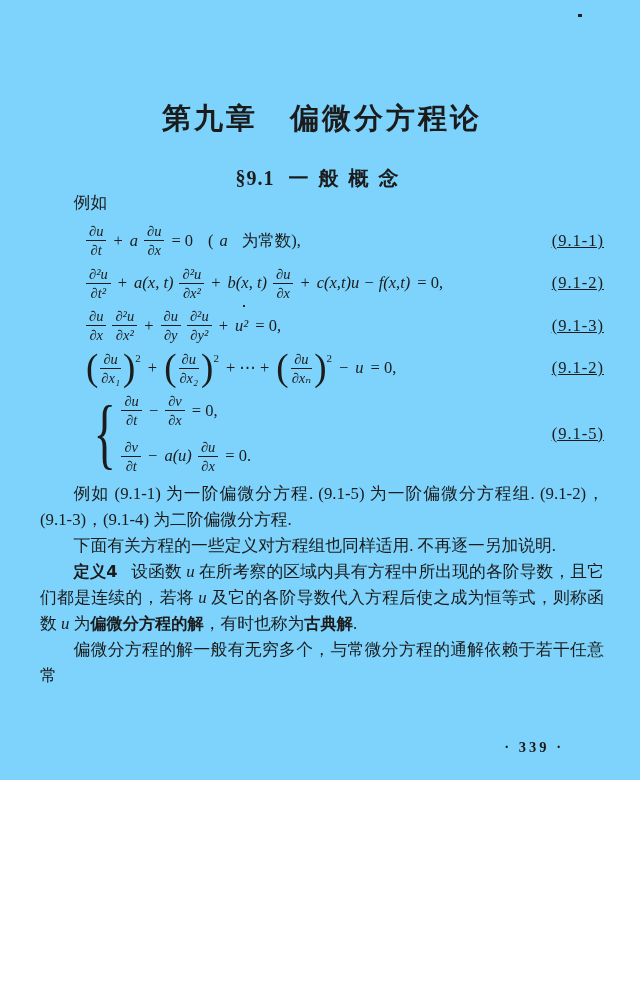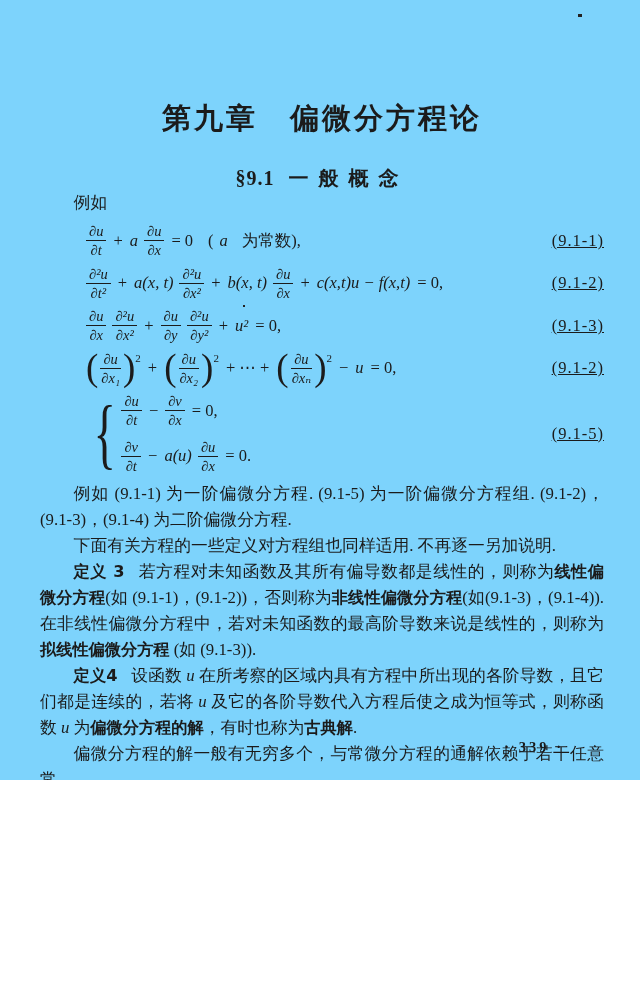--- a/index.html
+++ b/index.html
@@ -249,20 +249,19 @@
       <span class="eq-num">(9.1-5)</span>
     </div>
   </div>
 
 
 
   <p class="body">例如 (9.1-1) 为一阶偏微分方程. (9.1-5) 为一阶偏微分方程组. (9.1-2)，(9.1-3)，(9.1-4) 为二阶偏微分方程.</p>
 
   <p class="body">下面有关方程的一些定义对方程组也同样适用. 不再逐一另加说明.</p>
 
-  <p class="body"><b class="hei def-label">定义 3</b><span>若方程对未知函数及其所有偏导数都是线性的，则称为</span><b class="hei">线性偏微分方程</b><span>(如 (9.1-1)，(9.1-2))，否则称为</span><b class="hei">非线性偏微分方程</b><span>(如(9.1-3)，(9.1-4)). 在非线性偏微分方程中，若对未知函数的最高阶导数来说是线性的，则称为</span><b class="hei">拟线性偏微分方程</b><span> (如 (9.1-3)).</span></p>
 
   <p class="body"><b class="hei def-label">定义4</b><span>设函数 </span><i class="var">u</i><span> 在所考察的区域内具有方程中所出现的各阶导数，且它们都是连续的，若将 </span><i class="var">u</i><span> 及它的各阶导数代入方程后使之成为恒等式，则称函数 </span><i class="var">u</i><span> 为</span><b class="hei">偏微分方程的解</b><span>，有时也称为</span><b class="hei">古典解</b><span>.</span></p>
 
   <p class="body">偏微分方程的解一般有无穷多个，与常微分方程的通解依赖于若干任意常</p>
 
   <div class="page-number">· 339 ·</div>
 </div>
 
 </body></html>

